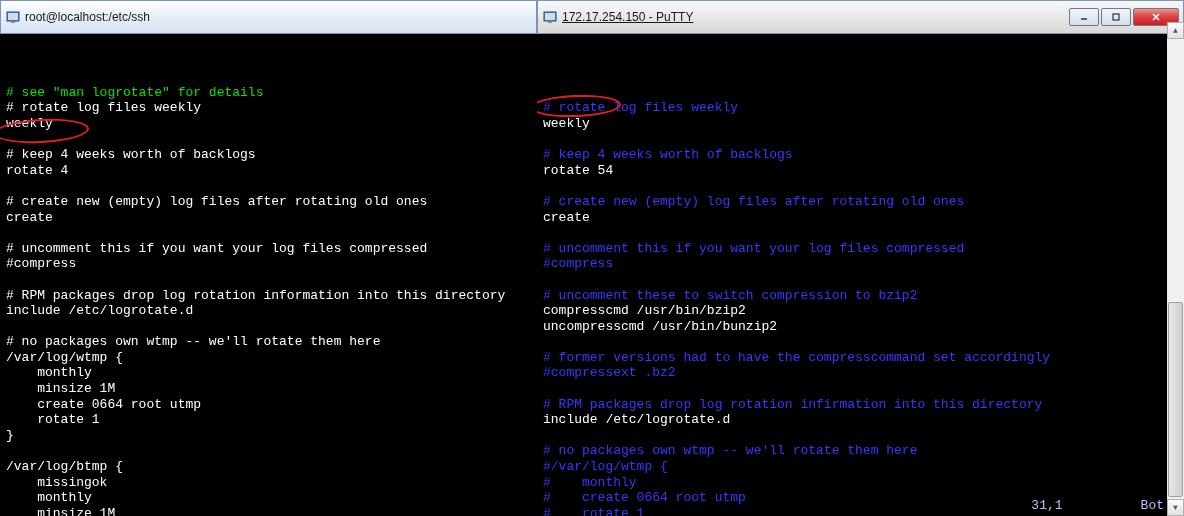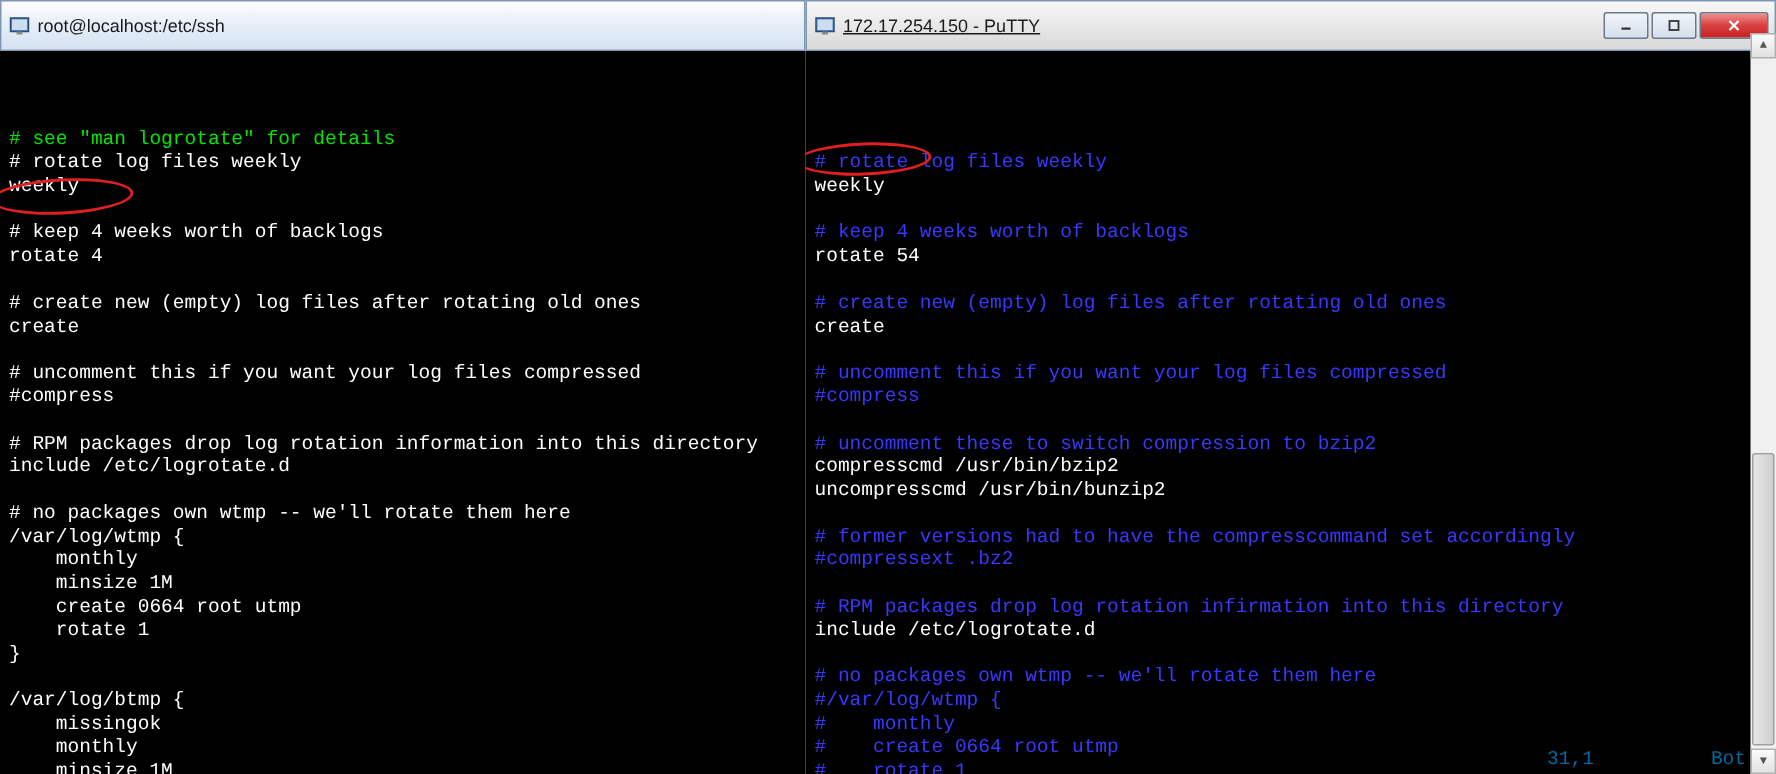--- a/index.html
+++ b/index.html
@@ -109,21 +109,21 @@
       left: 1px;
       width: 15px;
       background: linear-gradient(to right, #e8e8e8, #cfcfcf);
       border: 1px solid #a0a0a0;
       border-radius: 2px;
     }
     .status-right {
       position: absolute;
       bottom: 2px;
       right: 20px;
-      color: #0369a1;
+      color: #c4b5fd;
       white-space: pre;
     }
   </style>
 </head>
 <body>
 
 <div class="terminal-window left-window">
   <div class="titlebar">
     <span class="titlebar-icon">
       <svg width="14" height="14" viewBox="0 0 14 14">

